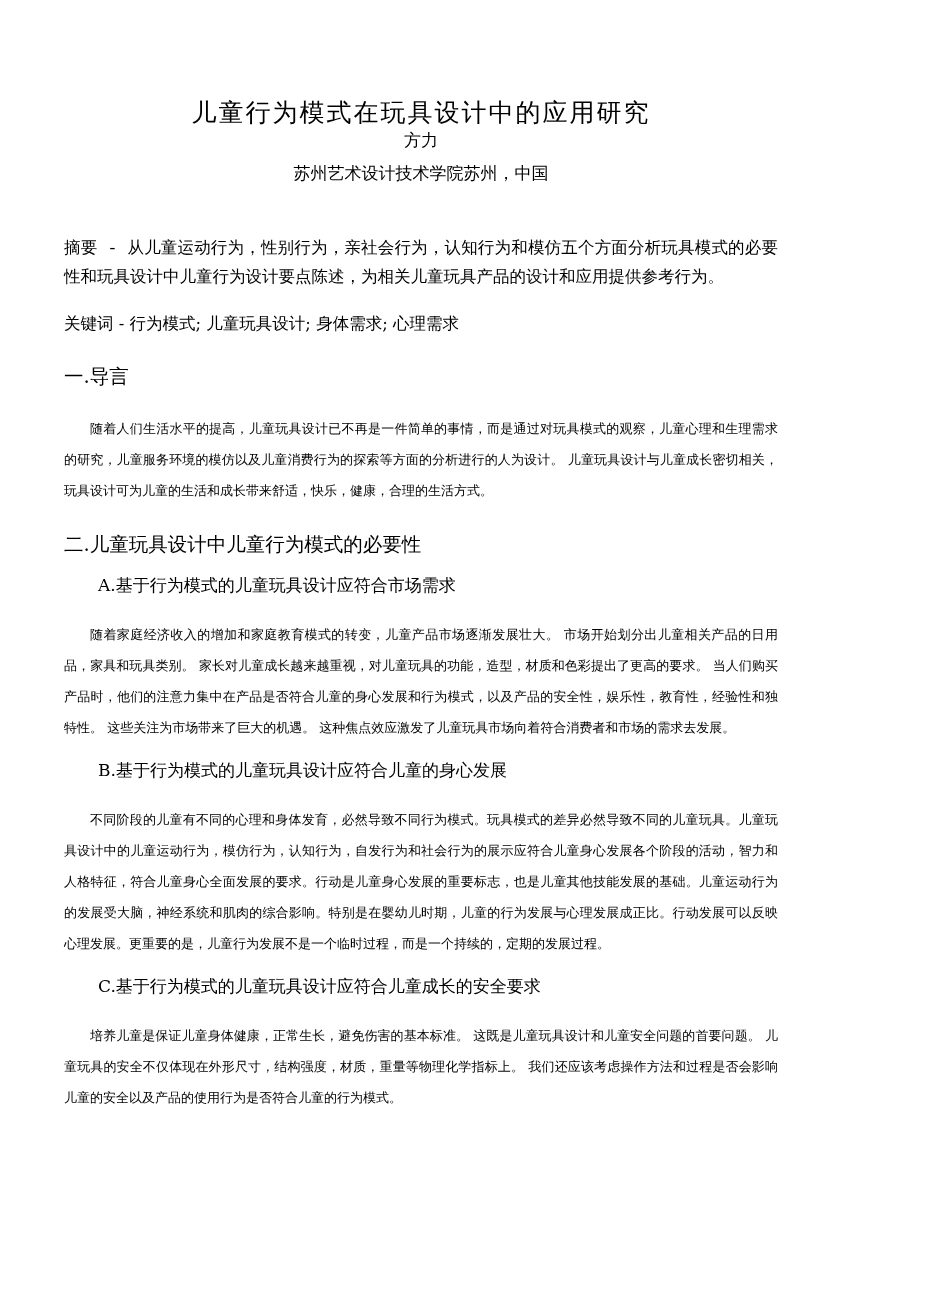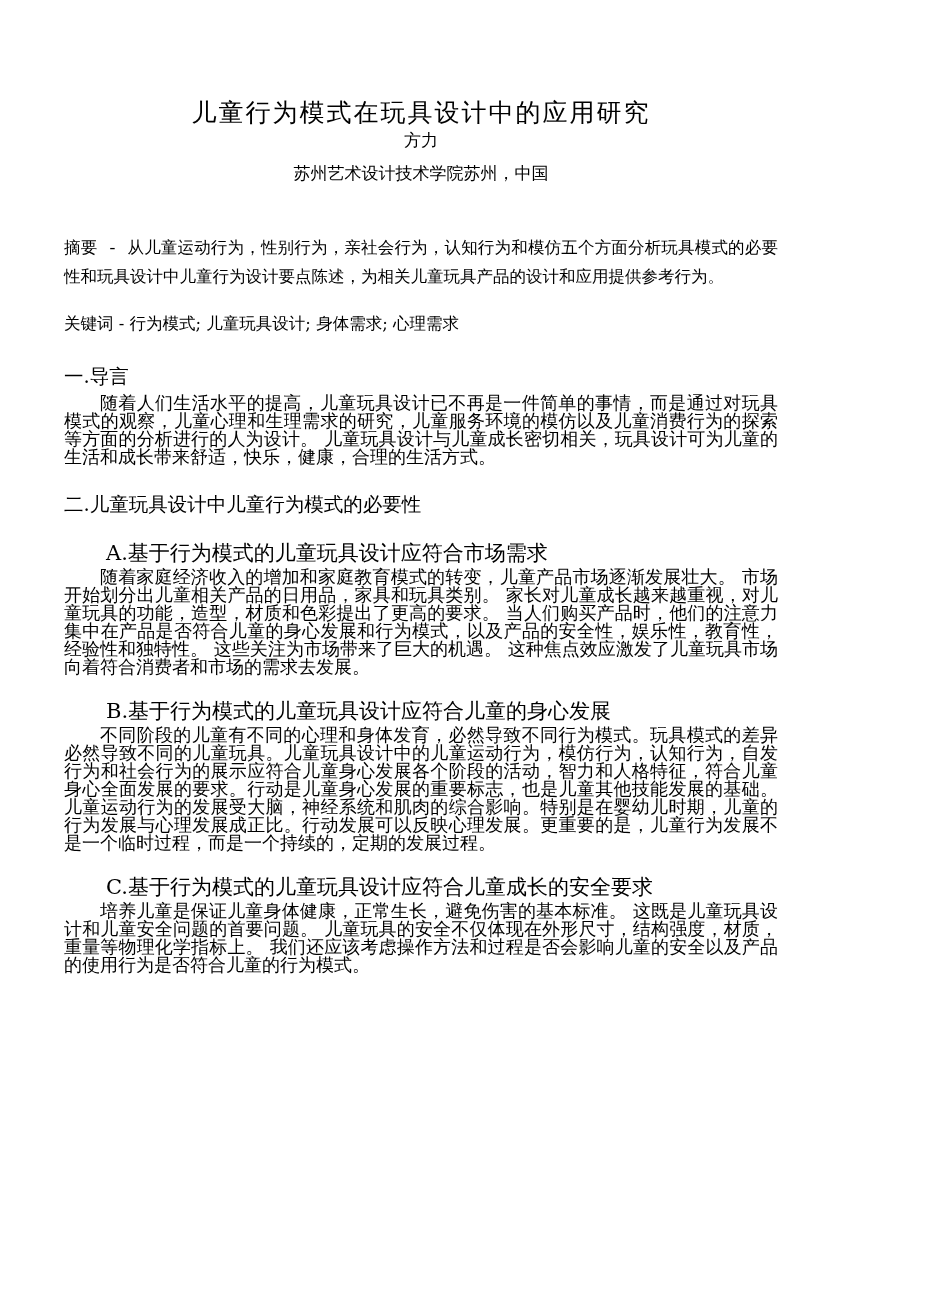--- a/index.html
+++ b/index.html
@@ -47,29 +47,29 @@
     line-height: 29px;
   }
   .section-heading {
     text-align: left;
     font-size: 19.5px;
     font-weight: 500;
     margin-top: 26px;
     line-height: 26px;
   }
   .body-para {
-    margin-top: 4px;
-    font-size: 18px;
-    line-height: 18px;
+    margin-top: 23px;
+    font-size: 13px;
+    line-height: 31px;
     text-align: justify;
     text-indent: 2em;
   }
   .sub-heading {
-    margin-top: 24px;
-    font-size: 21px;
+    margin-top: 16px;
+    font-size: 17px;
     line-height: 22px;
     text-indent: 2em;
   }
 </style>
 </head>
 <body>
 
 <div class="doc">
 
   <div class="title">儿童行为模式在玩具设计中的应用研究</div>

